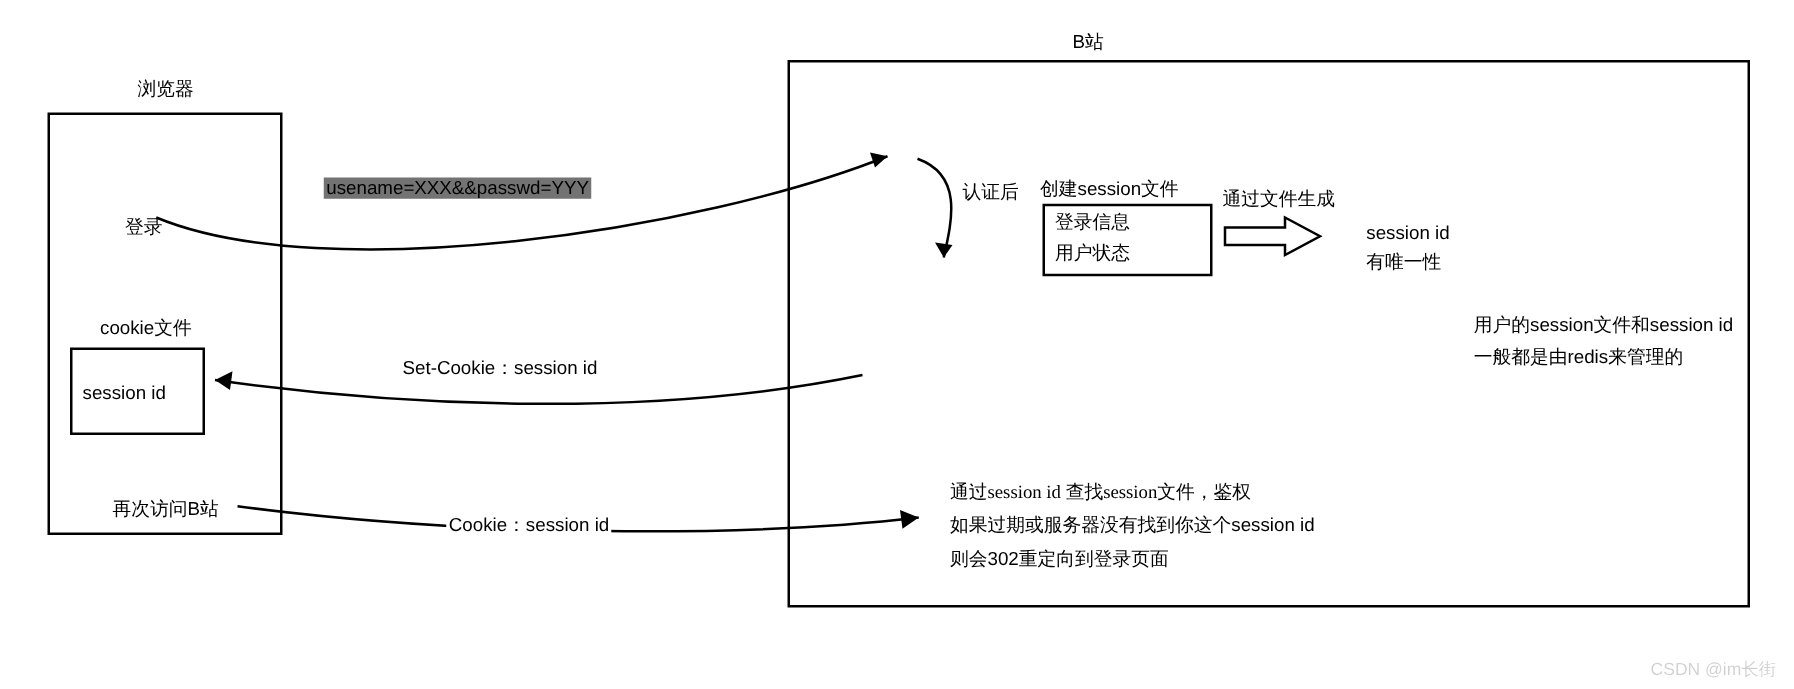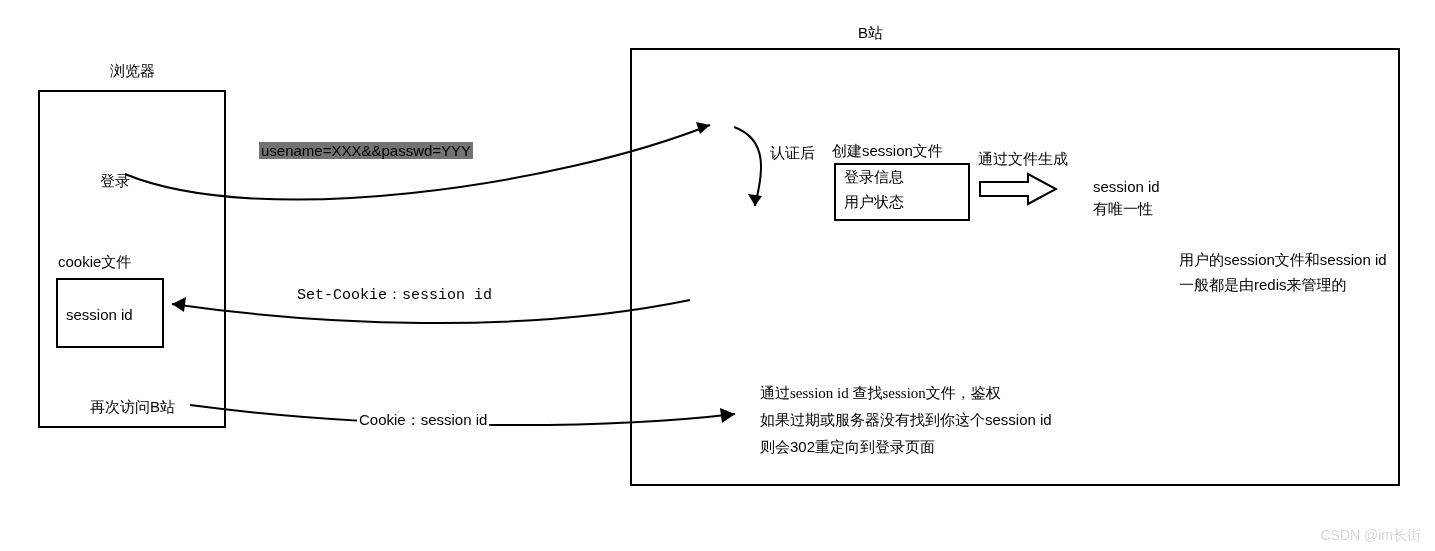--- a/index.html
+++ b/index.html
@@ -23,21 +23,21 @@
     }
   </style>
 </head>
 <body>
 
 <div class="abs" style="left:110px; top:62px;">浏览器</div>
 <div class="abs box-border" style="left:38px; top:90px; width:188px; height:338px;"></div>
 
 <div class="abs" style="left:100px; top:172px;">登录</div>
 
-<div class="abs" style="left:58px; top:253px;text-align:center;">cookie文件</div>
+<div class="abs" style="left:80px; top:253px;text-align:center;">cookie文件</div>
 <div class="abs box-border" style="left:56px; top:278px; width:108px; height:70px;"></div>
 <div class="abs" style="left:66px; top:306px;">session id</div>
 
 <div class="abs" style="left:90px; top:398px;">再次访问B站</div>
 
 <div class="abs" style="left:858px; top:24px;">B站</div>
 <div class="abs box-border" style="left:630px; top:48px; width:770px; height:438px;"></div>
 
 <svg class="abs" style="left:0; top:0; width:1435px; height:551px; pointer-events:none;" viewBox="0 0 1435 551">
   <path d="M 125 174 C 260 230, 560 185, 710 125" stroke="#000" stroke-width="2" fill="none"></path>
@@ -64,21 +64,21 @@
 <div class="abs" style="left:1093px; top:178px;">session id</div>
 <div class="abs" style="left:1093px; top:200px;">有唯一性</div>
 
 <div class="abs" style="left:1179px; top:251px;">用户的session文件和session id</div>
 <div class="abs" style="left:1179px; top:276px;">一般都是由redis来管理的</div>
 
 <svg class="abs" style="left:0; top:0; width:1435px; height:551px; pointer-events:none;" viewBox="0 0 1435 551">
   <path d="M 690 300 C 520 335, 320 325, 172 304" stroke="#000" stroke-width="2" fill="none"></path>
   <path d="M 172 304 L 186 297 L 184 312 Z" fill="#000"></path>
 </svg>
-<div class="abs" style="left:297px; top:285px;font-family:Liberation Mono, monospace;">Set-Cookie：session id</div>
+<div class="abs" style="left:322px; top:285px;">Set-Cookie：session id</div>
 
 <svg class="abs" style="left:0; top:0; width:1435px; height:551px; pointer-events:none;" viewBox="0 0 1435 551">
   <path d="M 190 405 C 380 430, 600 430, 735 414" stroke="#000" stroke-width="2" fill="none"></path>
   <path d="M 735 414 L 720 408 L 722 423 Z" fill="#000"></path>
 </svg>
 <div class="abs" style="left:357px; top:411px; background:#fff; padding:0 2px;">Cookie：session id</div>
 
 <div class="abs" style="left:760px; top:384px;font-family:Liberation Serif, serif;">通过session id 查找session文件，鉴权</div>
 <div class="abs" style="left:760px; top:411px;">如果过期或服务器没有找到你这个session id</div>
 <div class="abs" style="left:760px; top:438px;">则会302重定向到登录页面</div>

